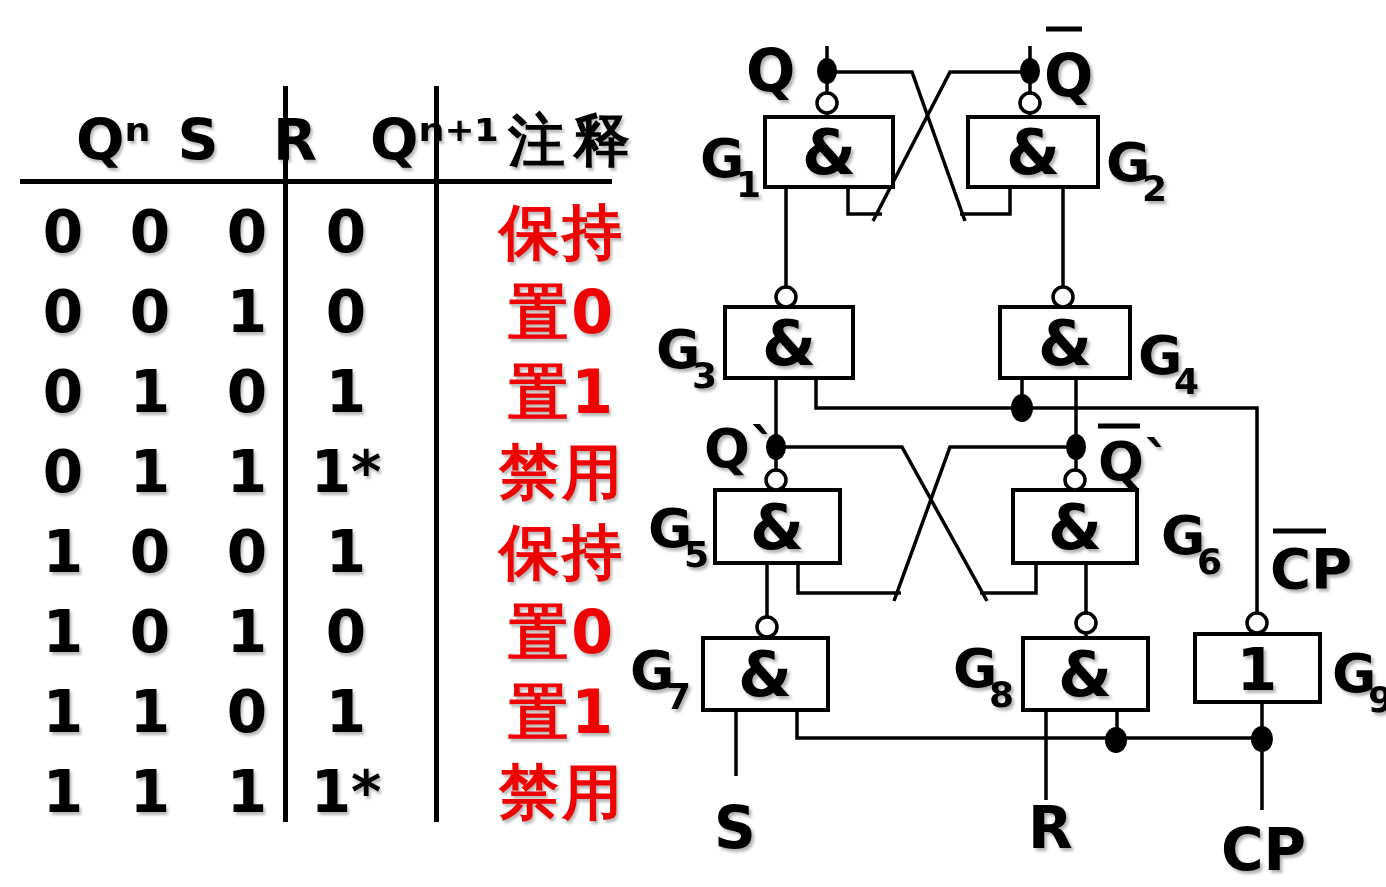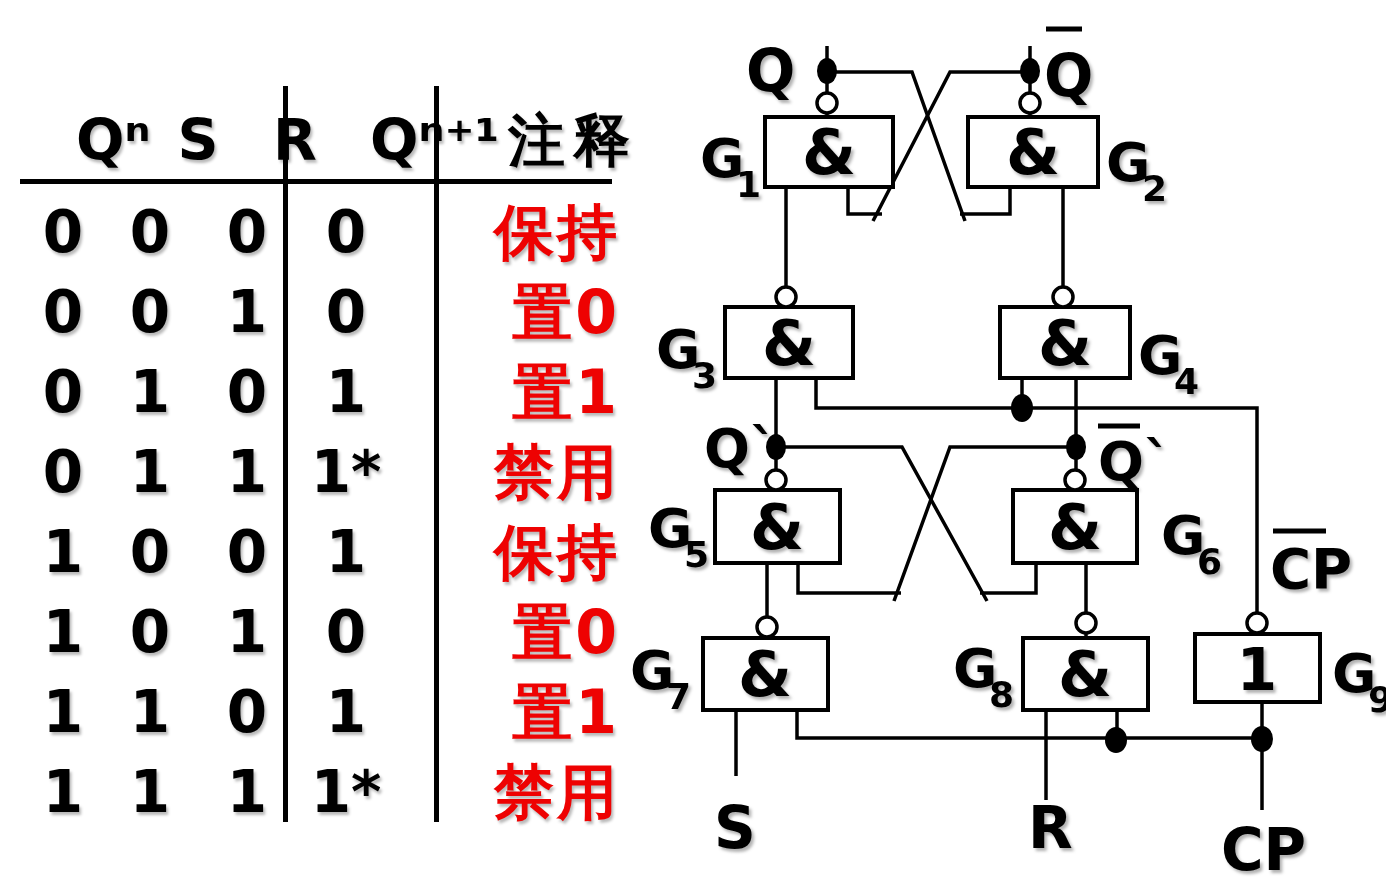--- a/index.html
+++ b/index.html
@@ -16,21 +16,21 @@
          font-weight:bold;color:#000;}
   .td,.th{position:absolute;top:0;height:100%;display:block;
           text-shadow:2px 3px 3px rgba(0,0,0,0.28);}
   .th{font-size:57px;}
   .td{font-size:58px;}
   .c1{left:28px;width:70px;text-align:center;}
   .c2{left:115px;width:70px;text-align:center;}
   .c3{left:212px;width:70px;text-align:center;}
   .c4{left:300px;width:92px;text-align:center;}
   .h4{left:322px;width:110px;text-align:left;}
-  .c5{left:472px;width:148px;text-align:right;font-size:60px;letter-spacing:3px;}
+  .c5{left:488px;width:148px;text-align:center;font-size:60px;letter-spacing:3px;}
   .h5{left:460px;width:160px;text-align:left;letter-spacing:8px;}
   .note{color:#ee0202;}
   
   .circuit{position:absolute;left:620px;top:0;width:766px;height:887px;}
   svg text{font-family:"DejaVu Sans","Liberation Sans",sans-serif;font-weight:bold;fill:#000;}
 </style>
 </head>
 <body>
 
 <div class="stage">

